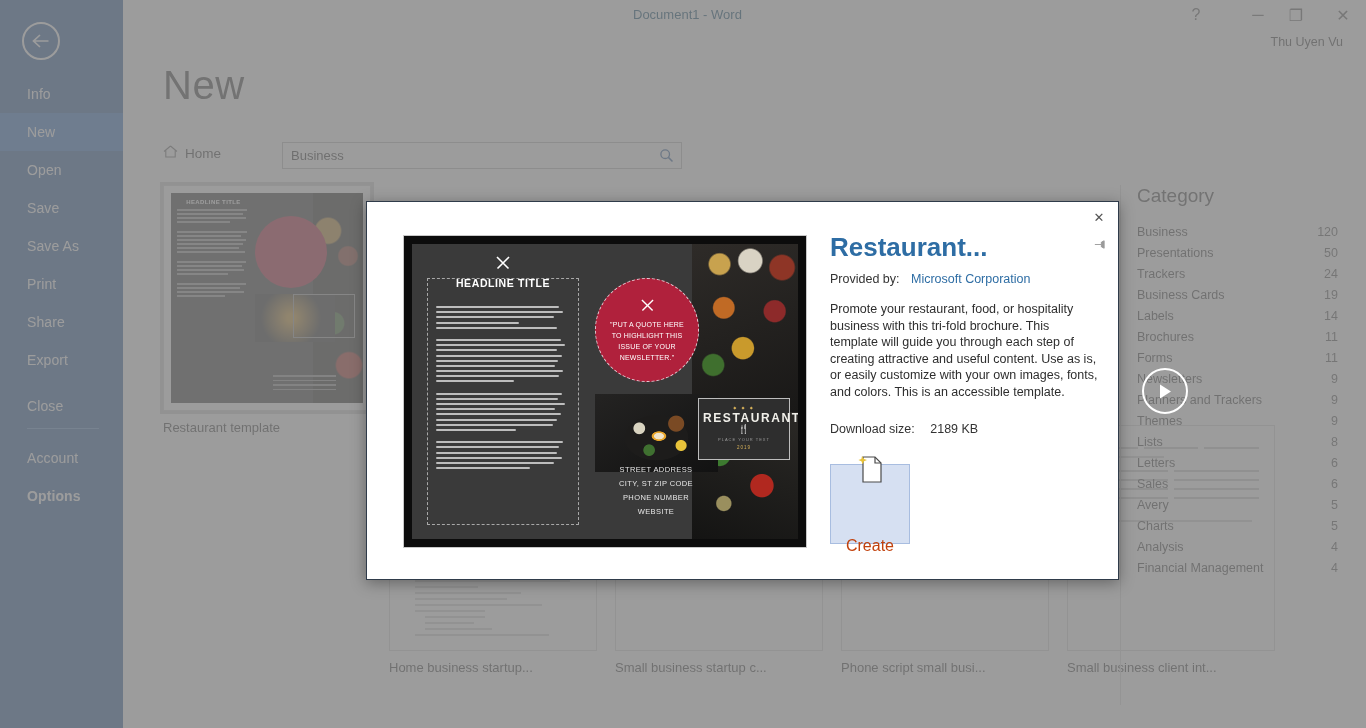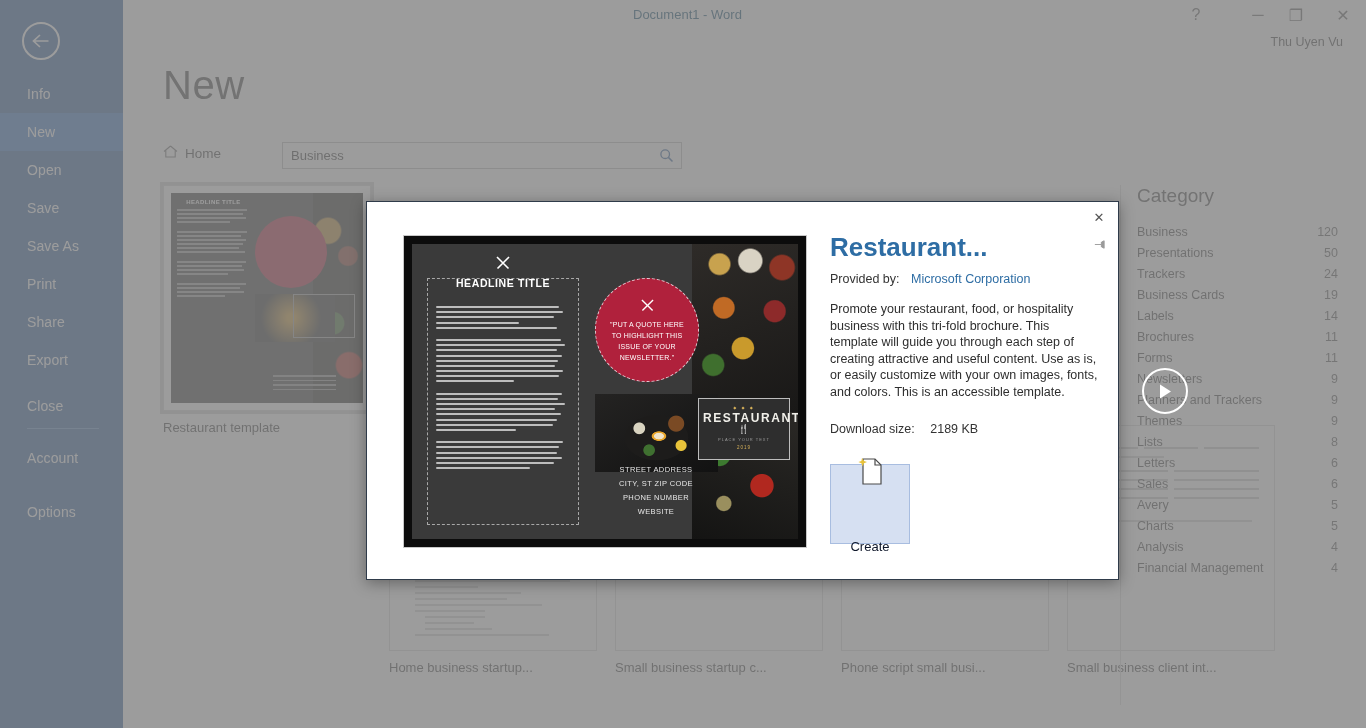--- a/index.html
+++ b/index.html
@@ -277,21 +277,21 @@
   .dl-size { margin-top: 22px; font-size: 12.5px; color: #333; }
   .dl-size .val { margin-left: 12px; }
 
   .create-btn {
     position: absolute; left: 463px; top: 262px;
     width: 80px; height: 80px;
     background: #d6e0f2; border: 1px solid #a8bde0;
     display: flex; flex-direction: column; align-items: center; justify-content: center;
     gap: 5px; cursor: pointer;
   }
-  .create-label { font-size: 13px; color: #0f172a; margin-top: 43px; }
+  .create-label { font-size: 16px; color: #c2410c; margin-top: 43px; }
 </style>
 </head>
 <body>
 
 <div id="root">
 
   <div class="backstage">
 
     <div class="content-pane">
 
@@ -583,21 +583,21 @@
           <div class="nav-item" style="top: 189px;">Save</div>
           <div class="nav-item" style="top: 227px;">Save As</div>
           <div class="nav-item" style="top: 265px;">Print</div>
           <div class="nav-item" style="top: 303px;">Share</div>
           <div class="nav-item" style="top: 341px;">Export</div>
           <div class="nav-item" style="top: 387px; text-align: center;">Close</div>
         </div>
       <div class="nav-sep"></div>
       <div id="nav-bottom">
           <div class="nav-item" style="top: 439px;">Account</div>
-          <div class="nav-item" style="top: 493px;">Options</div>
+          <div class="nav-item" style="top: 477px; font-weight: bold;">Options</div>
         </div>
     </div>
 
   </div>
 
   <div class="dimmer"></div>
 
   <div class="play-overlay">
     <svg width="16" height="17" viewBox="0 0 16 17">
         <path d="M3 1.5 L14 8.5 L3 15.5 Z" fill="#ffffff"></path>

